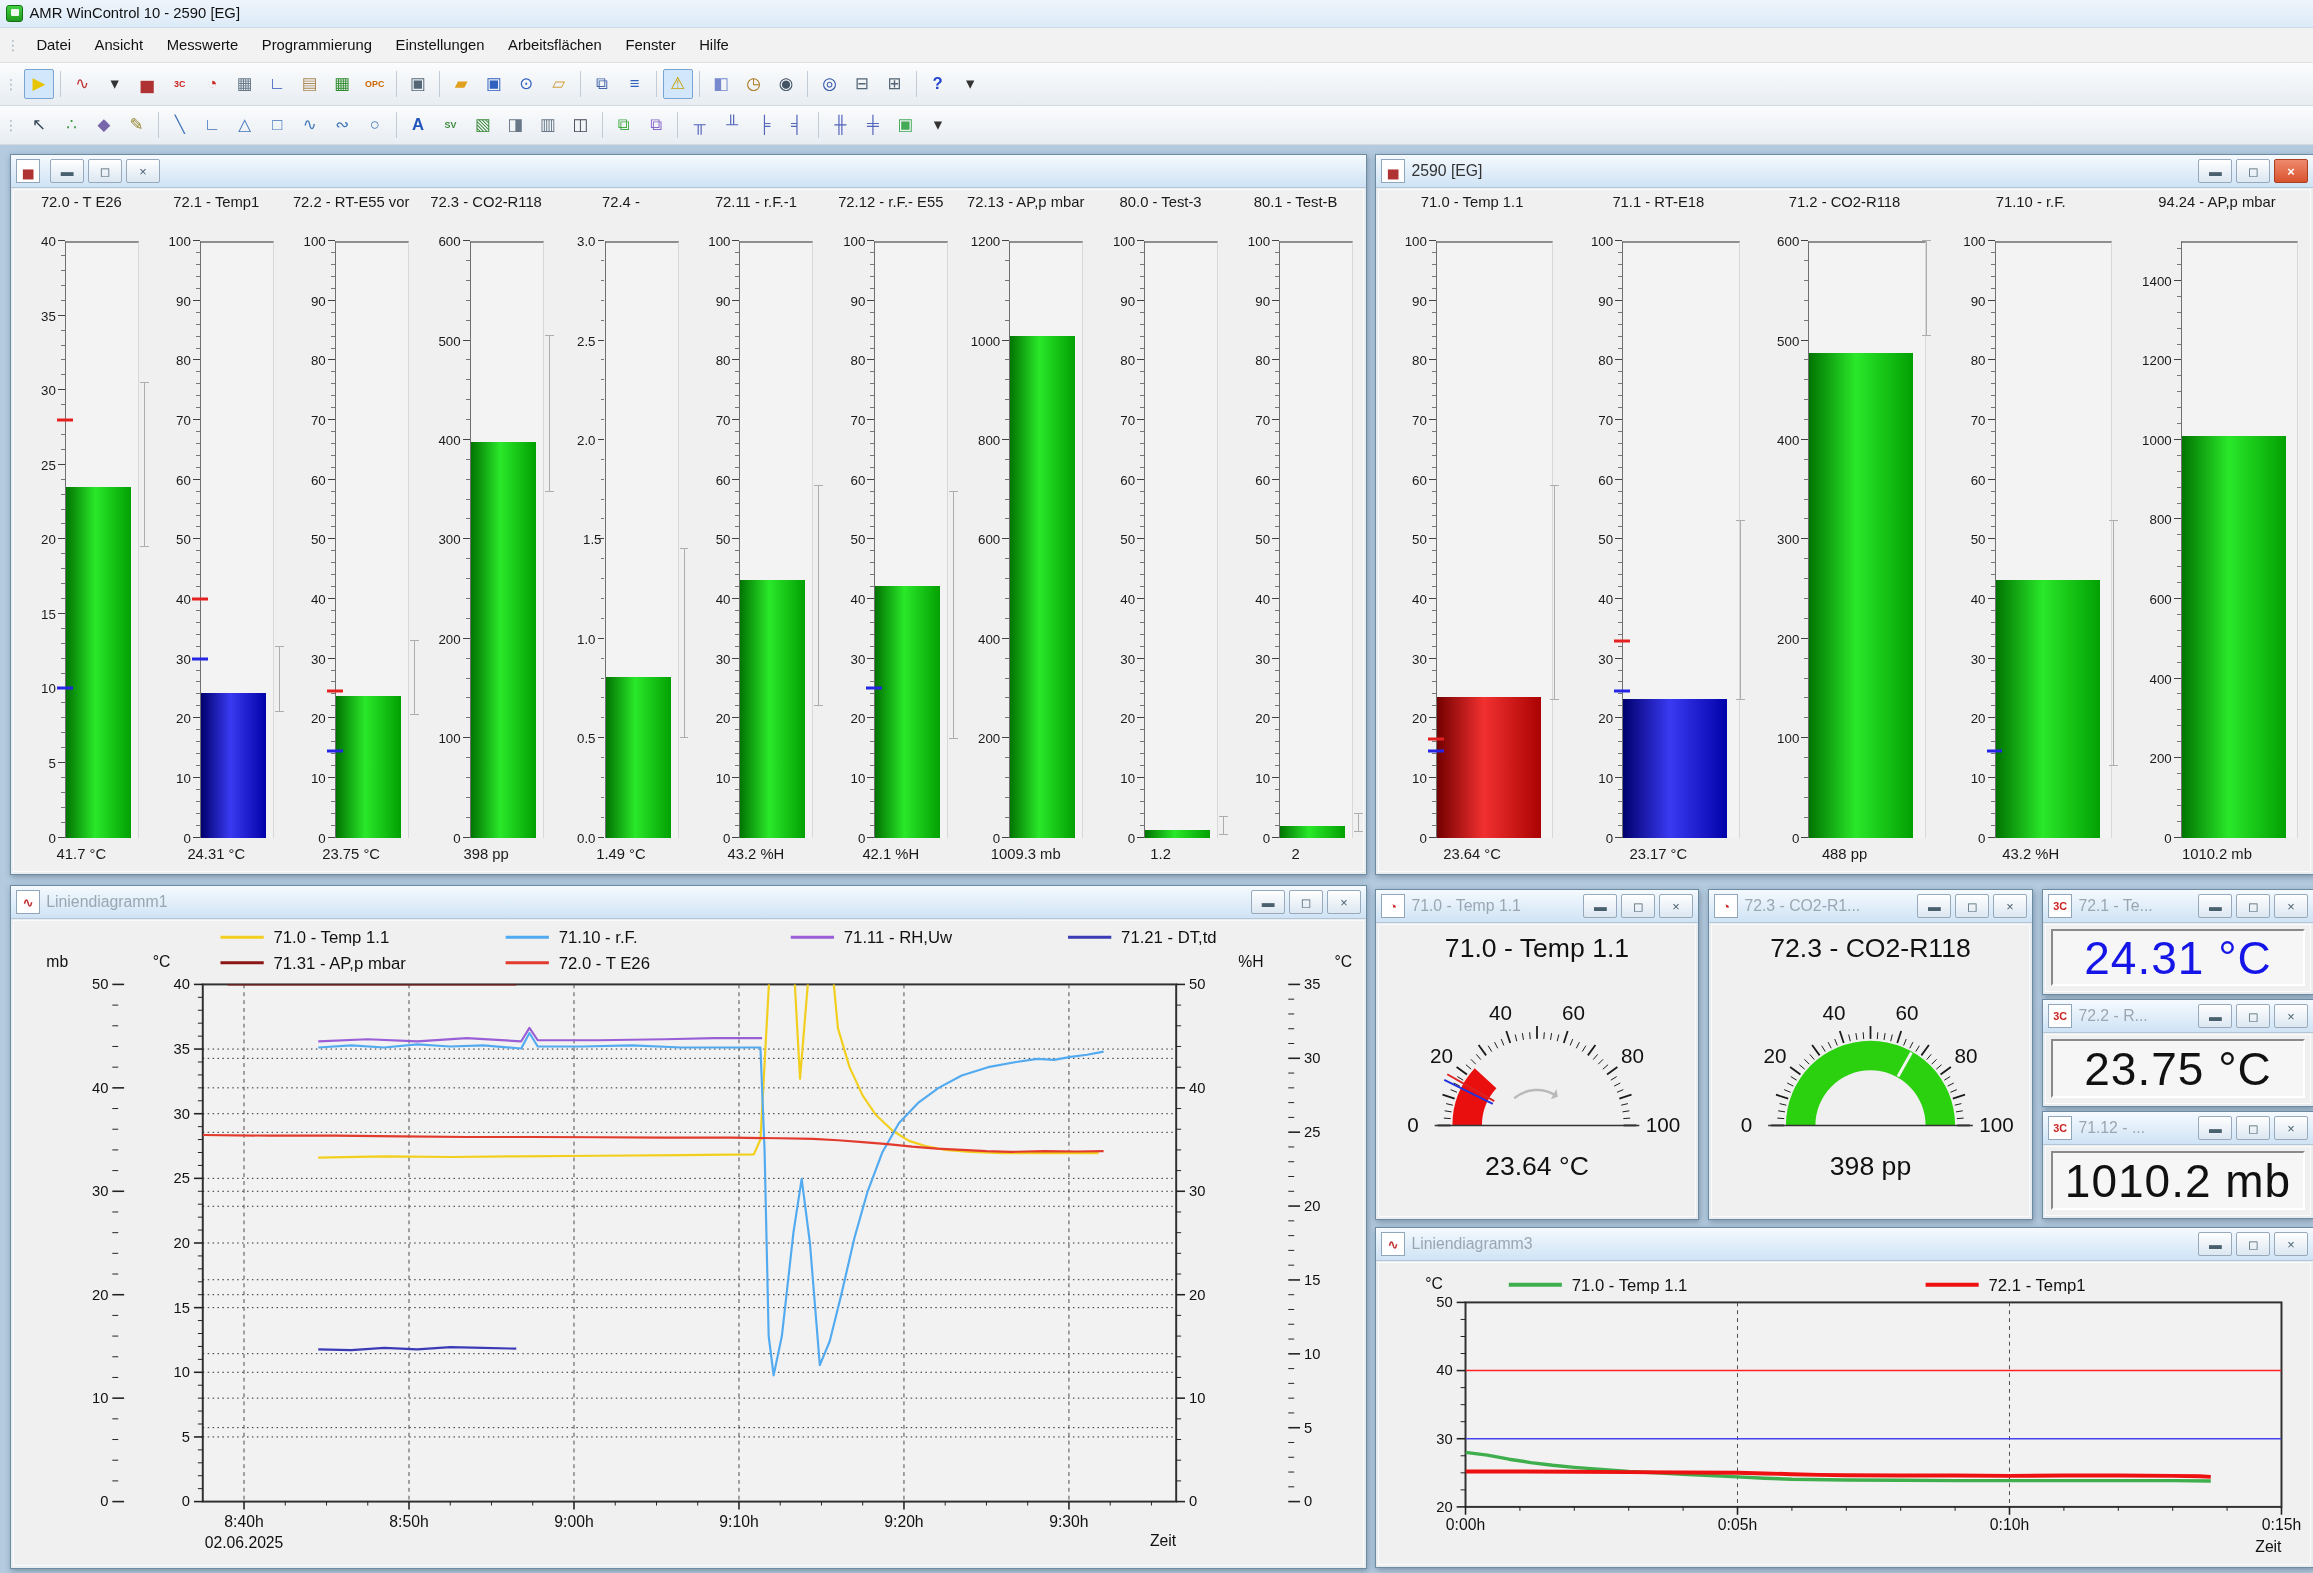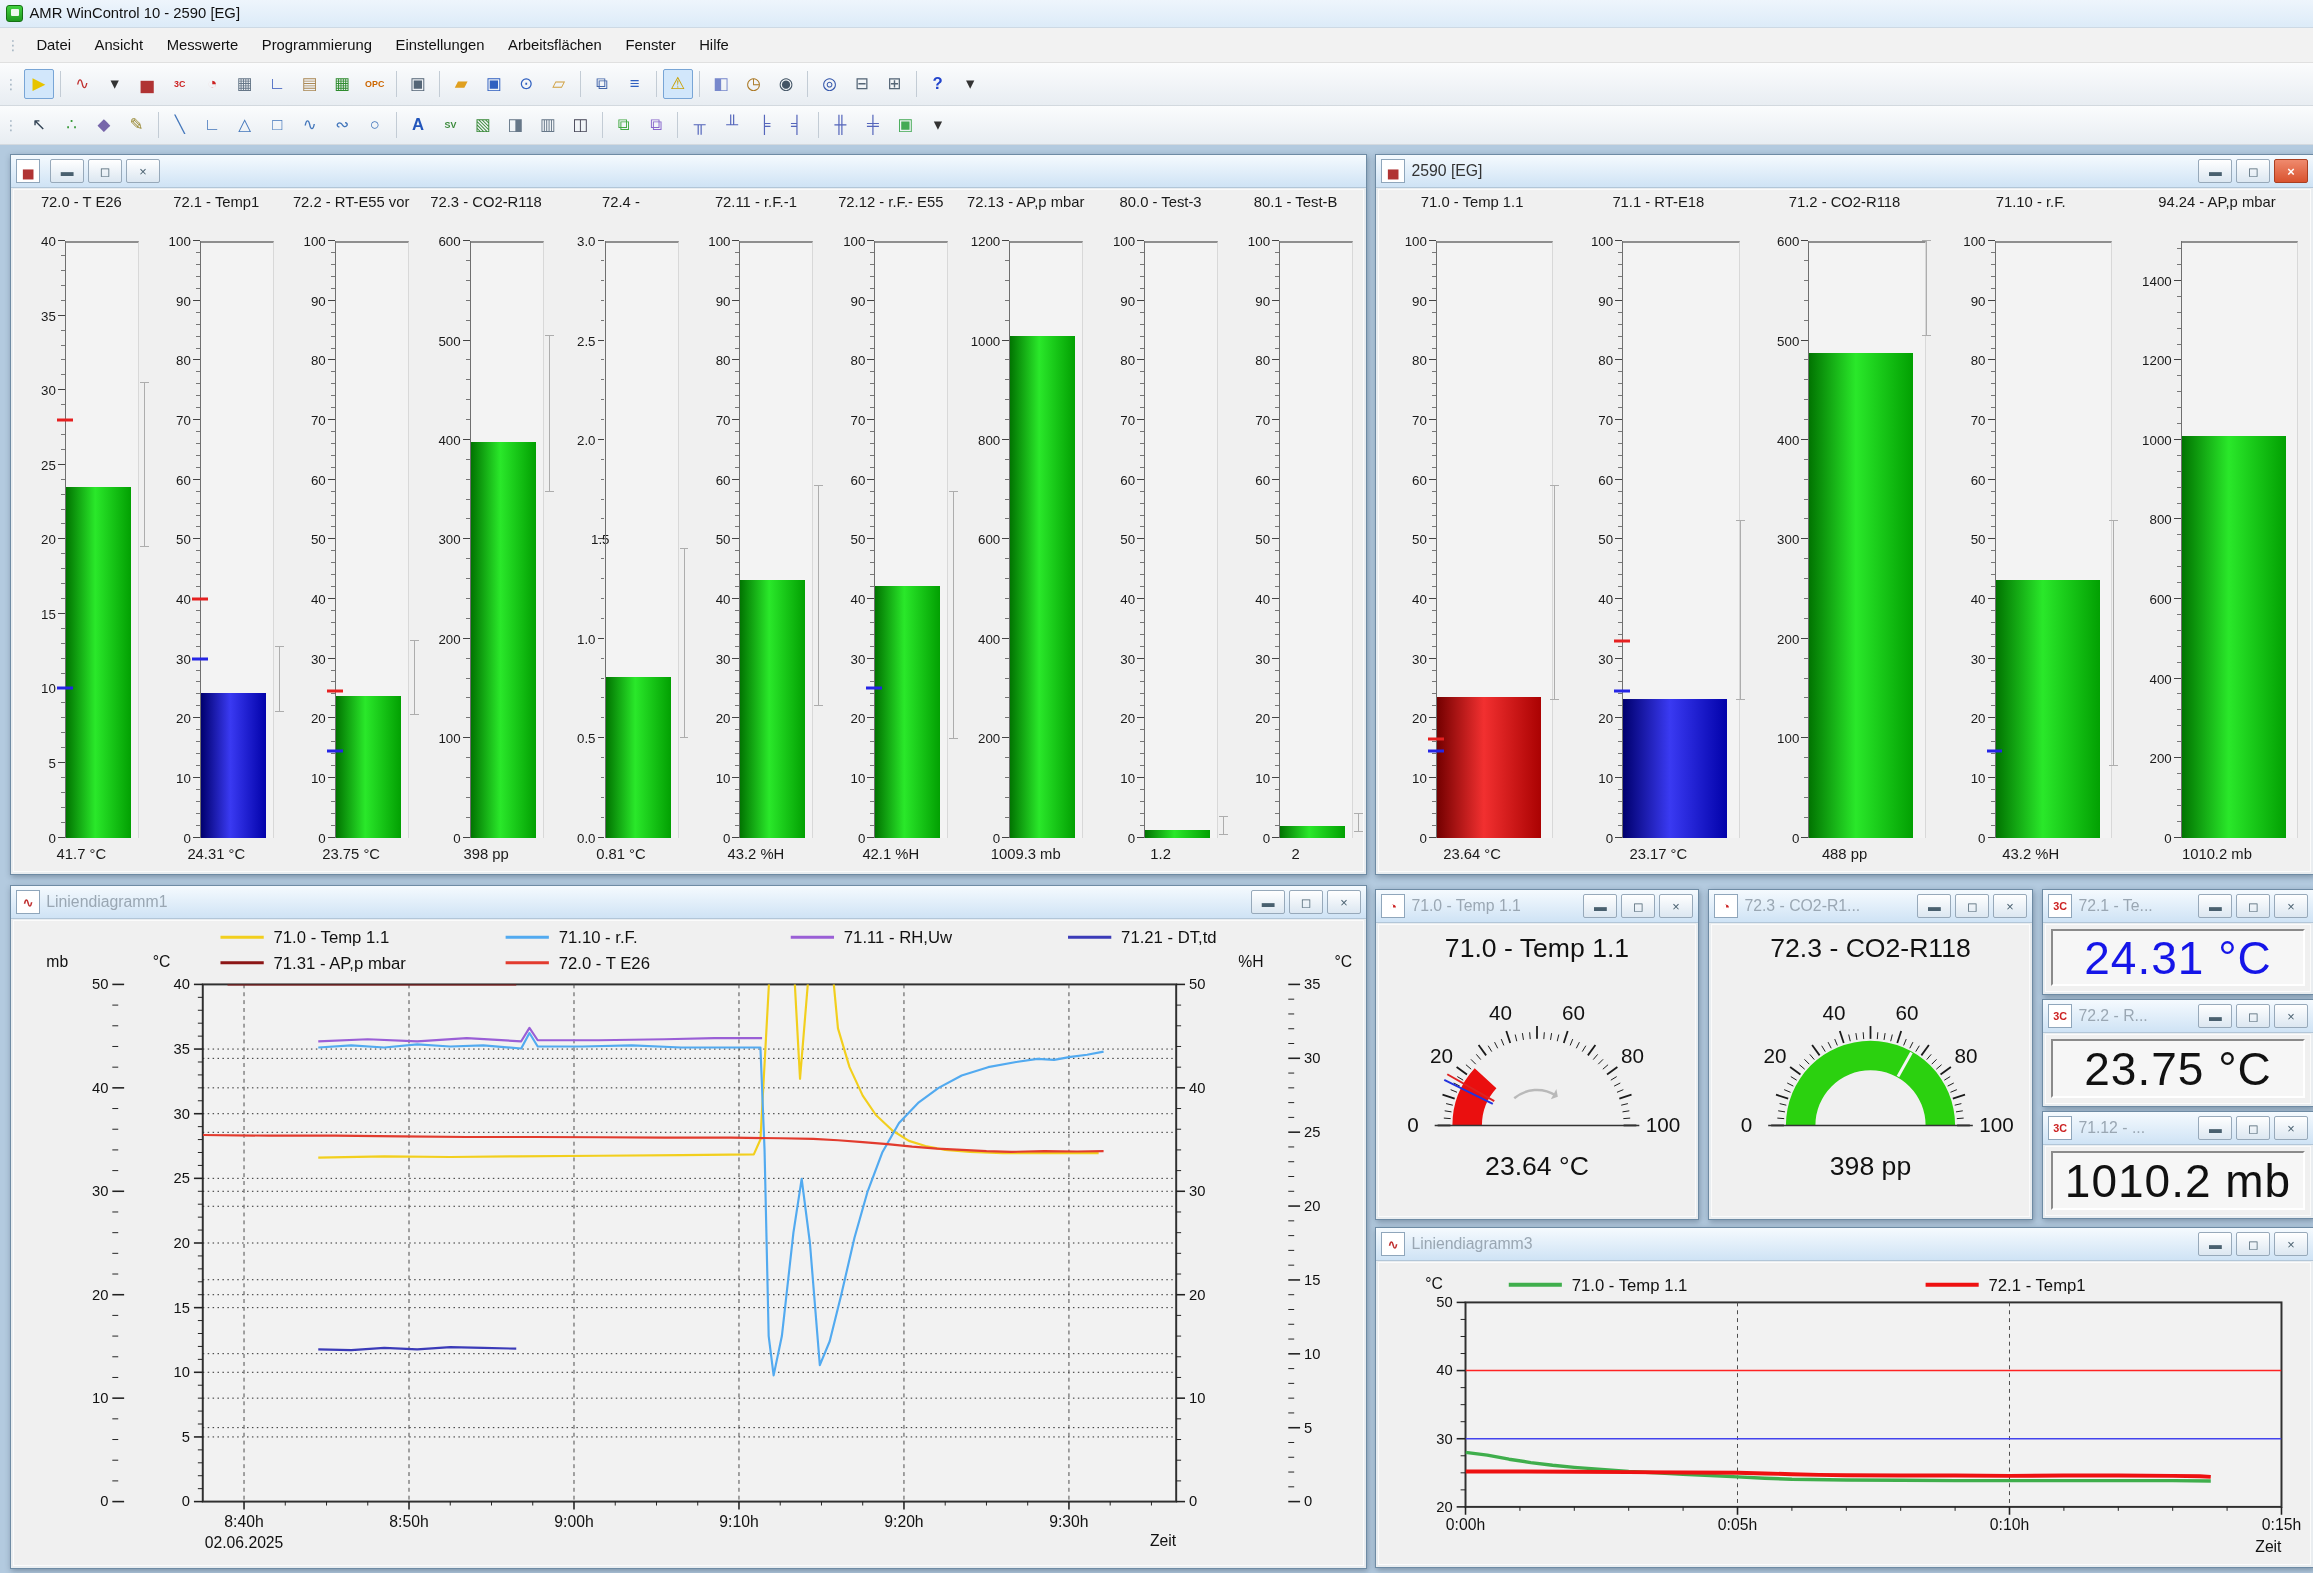--- a/index.html
+++ b/index.html
@@ -561,34 +561,34 @@
             <div class="tickmin" style="left: 47px; width: 3.9px; bottom: 90%;"></div>
             <div class="tickmin" style="left: 47px; width: 3.9px; bottom: 93.3333%;"></div>
             <div class="tickmin" style="left: 47px; width: 3.9px; bottom: 96.6667%;"></div>
             <div class="tickmaj" style="left: 44px; width: 6.9px; bottom: 0%;"></div>
             <div class="ticklab" style="left: 3px; width: 39px; bottom: 0%;">0.0</div>
             <div class="tickmaj" style="left: 44px; width: 6.9px; bottom: 16.6667%;"></div>
             <div class="ticklab" style="left: 3px; width: 39px; bottom: 16.6667%;">0.5</div>
             <div class="tickmaj" style="left: 44px; width: 6.9px; bottom: 33.3333%;"></div>
             <div class="ticklab" style="left: 3px; width: 39px; bottom: 33.3333%;">1.0</div>
             <div class="tickmaj" style="left: 44px; width: 6.9px; bottom: 50%;"></div>
-            <div class="ticklab" style="left: 17px; width: 39px; bottom: 50%;">1.5</div>
+            <div class="ticklab" style="left: 9px; width: 39px; bottom: 50%;">1.5</div>
             <div class="tickmaj" style="left: 44px; width: 6.9px; bottom: 66.6667%;"></div>
             <div class="ticklab" style="left: 3px; width: 39px; bottom: 66.6667%;">2.0</div>
             <div class="tickmaj" style="left: 44px; width: 6.9px; bottom: 83.3333%;"></div>
             <div class="ticklab" style="left: 3px; width: 39px; bottom: 83.3333%;">2.5</div>
             <div class="tickmaj" style="left: 44px; width: 6.9px; bottom: 100%;"></div>
             <div class="ticklab" style="left: 3px; width: 39px; bottom: 100%;">3.0</div>
             <div class="axisline" style="left: 51px;"></div>
             <div class="bbar green" style="left: 52px; width: 65px; height: 27%;"></div>
             <div class="rline" style="left: 130px; bottom: 16.6667%; height: 31.6667%;"></div>
             <div class="rcap" style="left: 126px; bottom: 16.6667%;"></div>
             <div class="rcap" style="left: 126px; bottom: 48.3333%;"></div>
           </div>
-          <div class="bcol-value">0.81 °C</div>
+          <div class="bcol-value">1.49 °C</div>
         </div>
         <div class="bcol">
           <div class="bcol-title">72.11 - r.F.-1</div>
           <div class="bcol-plot">
             <div class="btrack" style="left: 51px; right: 9.9px;"></div>
             <div class="tickmin" style="left: 47px; width: 3.9px; bottom: 2%;"></div>
             <div class="tickmin" style="left: 47px; width: 3.9px; bottom: 4%;"></div>
             <div class="tickmin" style="left: 47px; width: 3.9px; bottom: 6%;"></div>
             <div class="tickmin" style="left: 47px; width: 3.9px; bottom: 8%;"></div>
             <div class="tickmin" style="left: 47px; width: 3.9px; bottom: 12%;"></div>

